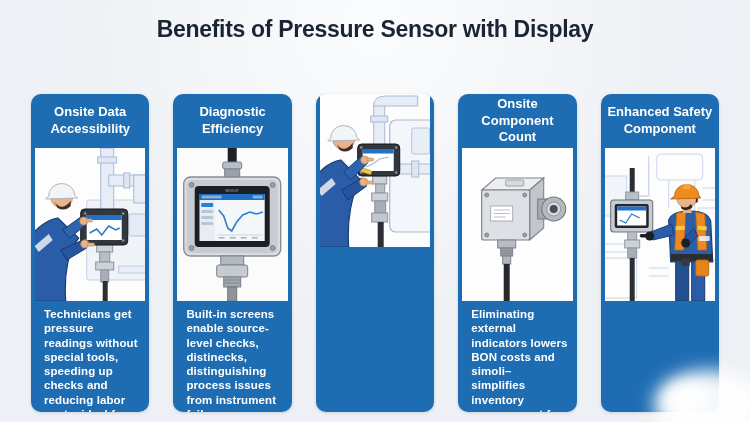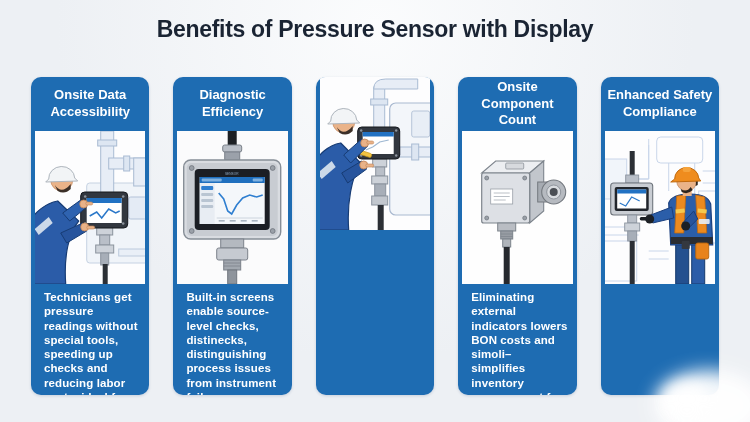--- a/index.html
+++ b/index.html
@@ -6,21 +6,21 @@
   body{
     width:750px;height:422px;position:relative;overflow:hidden;
     font-family:"Liberation Sans", sans-serif;
     background:radial-gradient(ellipse at 50% 6%, #fbfcfd 0%, #edf0f4 60%);
   }
   .page-title{
     position:absolute;top:16px;left:0;width:750px;text-align:center;
     font-size:23px;font-weight:bold;color:#1a2433;letter-spacing:-0.3px;
   }
   .cards{
-    position:absolute;top:77px;left:31px;width:688px;height:318px;
+    position:absolute;top:94px;left:31px;width:688px;height:318px;
     display:flex;gap:24px;
   }
   .card{
     flex:1;display:flex;flex-direction:column;
     background:#1e6cb2;border-radius:10px;overflow:hidden;
     box-shadow:0 1px 3px rgba(30,60,110,0.18);
   }
   .card-header{
     height:54px;flex:0 0 54px;display:flex;align-items:center;justify-content:center;
     padding:2px 6px;box-sizing:border-box;
@@ -242,21 +242,21 @@
     </div>
     <div class="card-footer">
       <div class="card-body">Eliminating external indicators lowers BON costs and simoli– simplifies inventory management for multi-
 i-market equipment makers</div>
     </div>
   </div>
 
   <div class="card">
     <div class="card-header">
       <div class="card-title">Enhanced Safety
-Compliance</div>
+Component</div>
     </div>
     <div class="card-illustration">
       <svg viewBox="0 0 123 153" preserveAspectRatio="xMidYMid slice">
         <rect x="0" y="0" width="123" height="153" fill="#fdfdfe"></rect>
 
         <g fill="none" stroke="#c9d6ea" stroke-width="1">
           <path d="M8,48 H50 V8"></path>
             <path d="M14,48 H50 V14"></path>
           <rect x="58" y="6" width="46" height="26" rx="4"></rect>
           <path d="M70,32 V60"></path>

